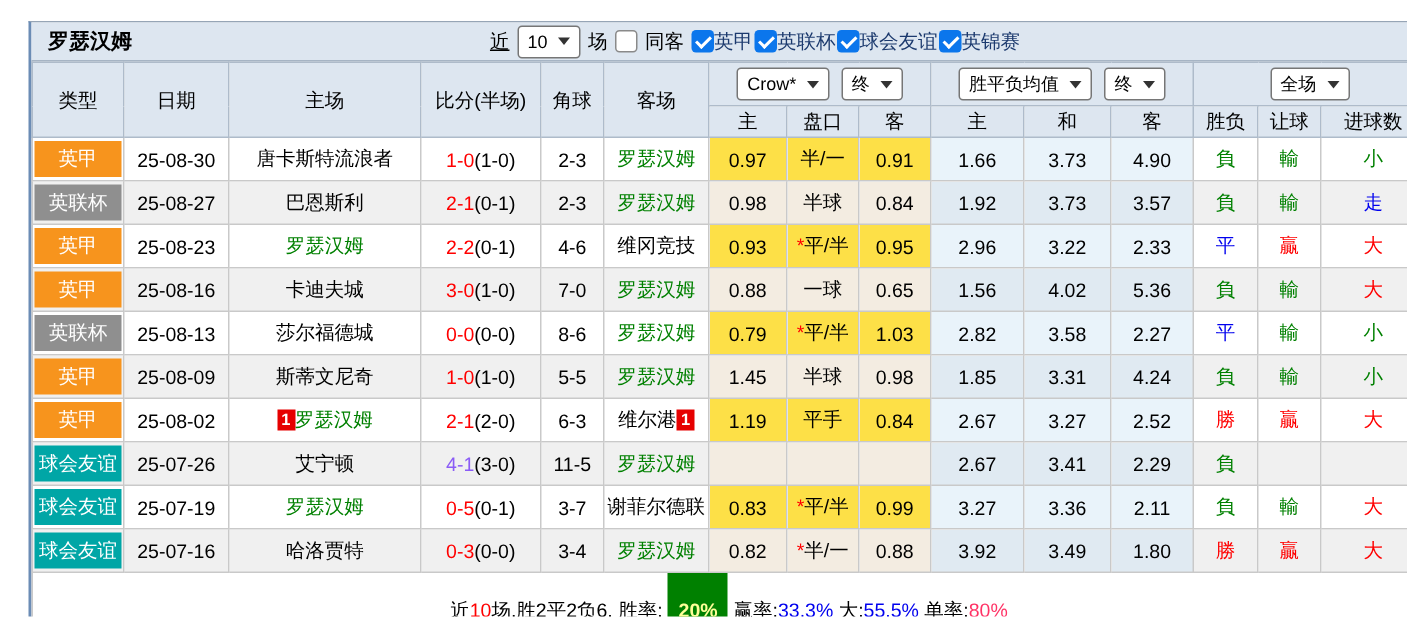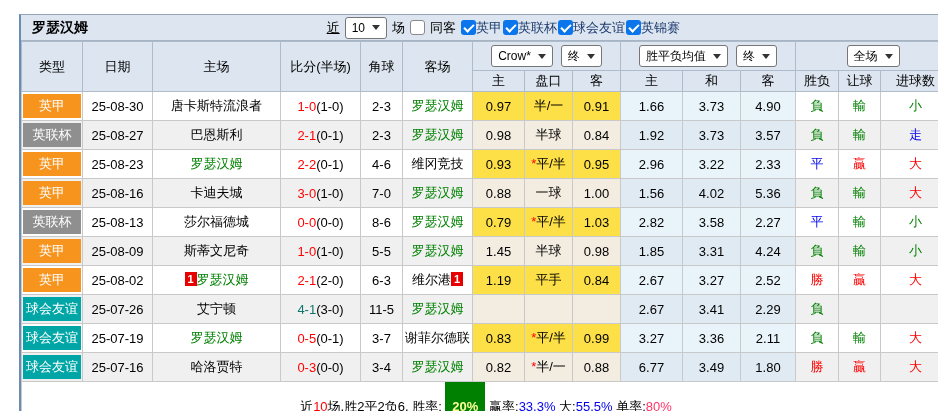--- a/index.html
+++ b/index.html
@@ -215,21 +215,21 @@
           <td>
             <span class="badge" style="background: rgb(247, 148, 29);">英甲</span>
           </td>
           <td>25-08-16</td>
           <td><span>卡迪夫城</span></td>
           <td><span style="color: rgb(255, 0, 0);">3-0</span><span>(1-0)</span></td>
           <td>7-0</td>
           <td><span style="color: rgb(0, 128, 0);">罗瑟汉姆</span></td>
           <td class="ah">0.88</td>
           <td class="ah">一球</td>
-          <td class="ah">1.00</td>
+          <td class="ah">0.65</td>
           <td class="o12">1.56</td>
           <td class="o12">4.02</td>
           <td class="o12">5.36</td>
           <td style="color: rgb(0, 128, 0);">負</td>
           <td style="color: rgb(0, 128, 0);">輸</td>
           <td style="color: rgb(255, 0, 0);">大</td>
         </tr>
         <tr>
           <td>
             <span class="badge" style="background: rgb(143, 143, 143);">英联杯</span>
@@ -286,21 +286,21 @@
           <td style="color: rgb(255, 0, 0);">勝</td>
           <td style="color: rgb(255, 0, 0);">贏</td>
           <td style="color: rgb(255, 0, 0);">大</td>
         </tr>
         <tr>
           <td>
             <span class="badge" style="background: rgb(0, 166, 166);">球会友谊</span>
           </td>
           <td>25-07-26</td>
           <td><span>艾宁顿</span></td>
-          <td><span style="color: #0f766e;">4-1</span><span>(3-0)</span></td>
+          <td><span style="color: #8b5cf6;">4-1</span><span>(3-0)</span></td>
           <td>11-5</td>
           <td><span style="color: rgb(0, 128, 0);">罗瑟汉姆</span></td>
           <td class="ah"></td>
           <td class="ah"></td>
           <td class="ah"></td>
           <td class="o12">2.67</td>
           <td class="o12">3.41</td>
           <td class="o12">2.29</td>
           <td style="color: rgb(0, 128, 0);">負</td>
           <td></td>
@@ -330,21 +330,21 @@
             <span class="badge" style="background: rgb(0, 166, 166);">球会友谊</span>
           </td>
           <td>25-07-16</td>
           <td><span>哈洛贾特</span></td>
           <td><span style="color: rgb(255, 0, 0);">0-3</span><span>(0-0)</span></td>
           <td>3-4</td>
           <td><span style="color: rgb(0, 128, 0);">罗瑟汉姆</span></td>
           <td class="ah">0.82</td>
           <td class="ah"><span style="color: rgb(255, 0, 0);">*</span>半/一</td>
           <td class="ah">0.88</td>
-          <td class="o12">6.77</td>
+          <td class="o12">3.92</td>
           <td class="o12">3.49</td>
           <td class="o12">1.80</td>
           <td style="color: rgb(255, 0, 0);">勝</td>
           <td style="color: rgb(255, 0, 0);">贏</td>
           <td style="color: rgb(255, 0, 0);">大</td>
         </tr>
       </tbody>
     <tfoot>
       <tr>
         <td colspan="15" id="summary-cell"><span>近</span><span style="color: rgb(255, 0, 0);">10</span><span>场,胜2平2负6, 胜率: </span><span class="chip" style="background: rgb(0, 128, 0); color: rgb(255, 255, 153);">20%</span><span> 赢率:</span><span style="color: rgb(0, 0, 238);">33.3%</span><span> 大:</span><span style="color: rgb(0, 0, 238);">55.5%</span><span> 单率:</span><span style="color: rgb(255, 51, 102);">80%</span></td>

